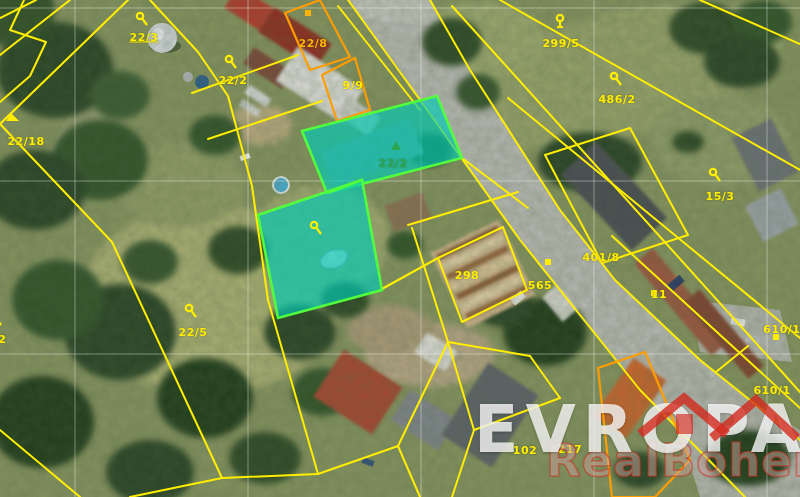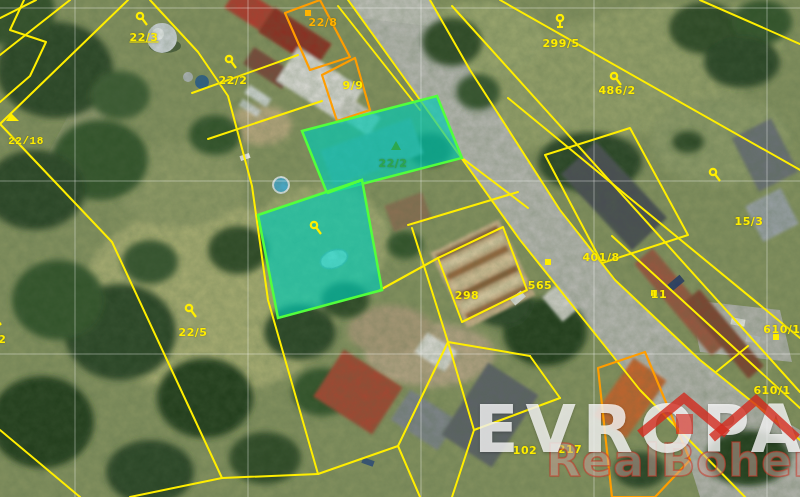--- a/index.html
+++ b/index.html
@@ -298,35 +298,35 @@
       <div class="psym" style="left: 551px; top: 266px; color: rgb(255, 238, 0);">
         <svg width="8" height="8" viewBox="0 0 8 8">
           <rect x="1" y="1" width="6" height="6" fill="currentColor"></rect>
         </svg>
       </div>
       <div class="psym" style="left: 397px; top: 148px; color: rgb(43, 168, 79);">
         <svg width="12" height="11" viewBox="0 0 12 11">
           <path d="M6 1 L11 10 H1 Z" fill="currentColor"></path>
         </svg>
       </div>
-      <div class="plabel" style="left: 313px; top: 22px; color: rgb(255, 179, 0); margin-left: 10px;">22/8</div>
+      <div class="plabel" style="left: 313px; top: 43px; color: rgb(255, 179, 0);">22/8</div>
       <div class="plabel" style="left: 353px; top: 85px; color: rgb(255, 238, 0);">9/9</div>
       <div class="plabel" style="left: 233px; top: 80px; color: rgb(255, 238, 0);">22/2</div>
       <div class="plabel" style="left: 144px; top: 37px; color: rgb(255, 238, 0); text-decoration: underline;">22/3</div>
-      <div class="plabel" style="left: 26px; top: 141px; color: rgb(255, 238, 0); font-family: Liberation Mono, monospace;">22/18</div>
+      <div class="plabel" style="left: 26px; top: 141px; color: rgb(255, 238, 0);">22/18</div>
       <div class="plabel" style="left: 193px; top: 332px; color: rgb(255, 238, 0);">22/5</div>
       <div class="plabel" style="left: -4px; top: 339px; color: rgb(255, 238, 0);">9/2</div>
       <div class="plabel" style="left: 561px; top: 43px; color: rgb(255, 238, 0);">299/5</div>
-      <div class="plabel" style="left: 617px; top: 90px; color: rgb(255, 238, 0);">486/2</div>
-      <div class="plabel" style="left: 749px; top: 196px; color: rgb(255, 238, 0); margin-top: 25px;">15/3</div>
+      <div class="plabel" style="left: 617px; top: 99px; color: rgb(255, 238, 0);">486/2</div>
+      <div class="plabel" style="left: 720px; top: 196px; color: rgb(255, 238, 0);">15/3</div>
       <div class="plabel" style="left: 786px; top: 329px; color: rgb(255, 238, 0);">610/18</div>
       <div class="plabel" style="left: 772px; top: 390px; color: rgb(255, 238, 0);">610/1</div>
       <div class="plabel" style="left: 553px; top: 257px; color: rgb(255, 238, 0); margin-left: 48px;">401/8</div>
       <div class="plabel" style="left: 540px; top: 285px; color: rgb(255, 238, 0);">565</div>
-      <div class="plabel" style="left: 467px; top: 275px; color: rgb(255, 238, 0); margin-top: 20px;">298</div>
+      <div class="plabel" style="left: 467px; top: 275px; color: rgb(255, 238, 0);">298</div>
       <div class="plabel" style="left: 659px; top: 294px; color: rgb(255, 238, 0);">11</div>
       <div class="plabel" style="left: 525px; top: 450px; color: rgb(255, 238, 0);">102</div>
       <div class="plabel" style="left: 570px; top: 449px; color: rgb(255, 238, 0);">217</div>
       <div class="plabel" style="left: 393px; top: 163px; color: rgb(43, 168, 79);">22/2</div>
     </div>
 
 <div class="wm wm-overlay">RealBohemia</div>
 <div class="wm wm-evropa">EVROPA</div>
 <svg class="wm" style="left:0;top:0" width="800" height="497">
   <path d="M640 434 L684 398 L727 434" fill="none" stroke="#d22a1e" stroke-width="9" opacity=".8"></path>

